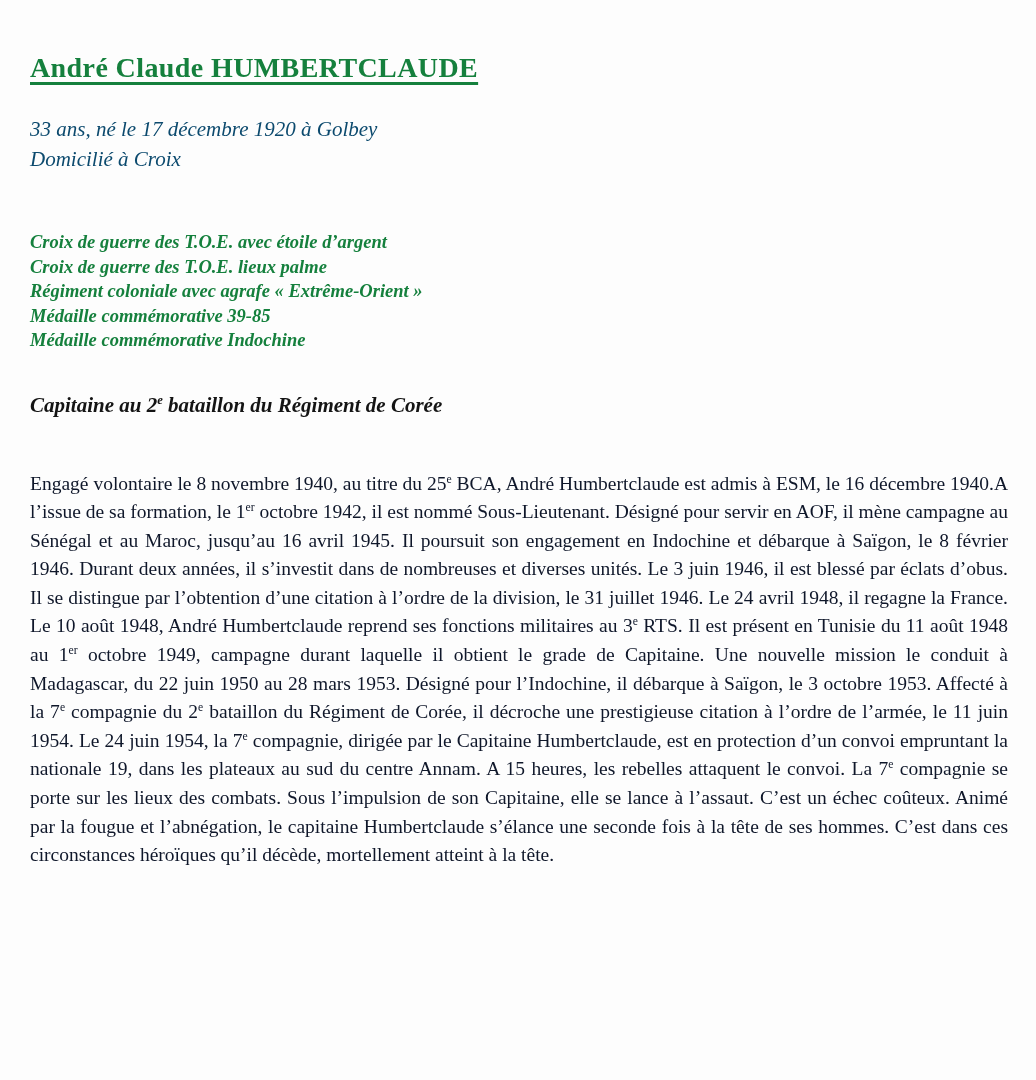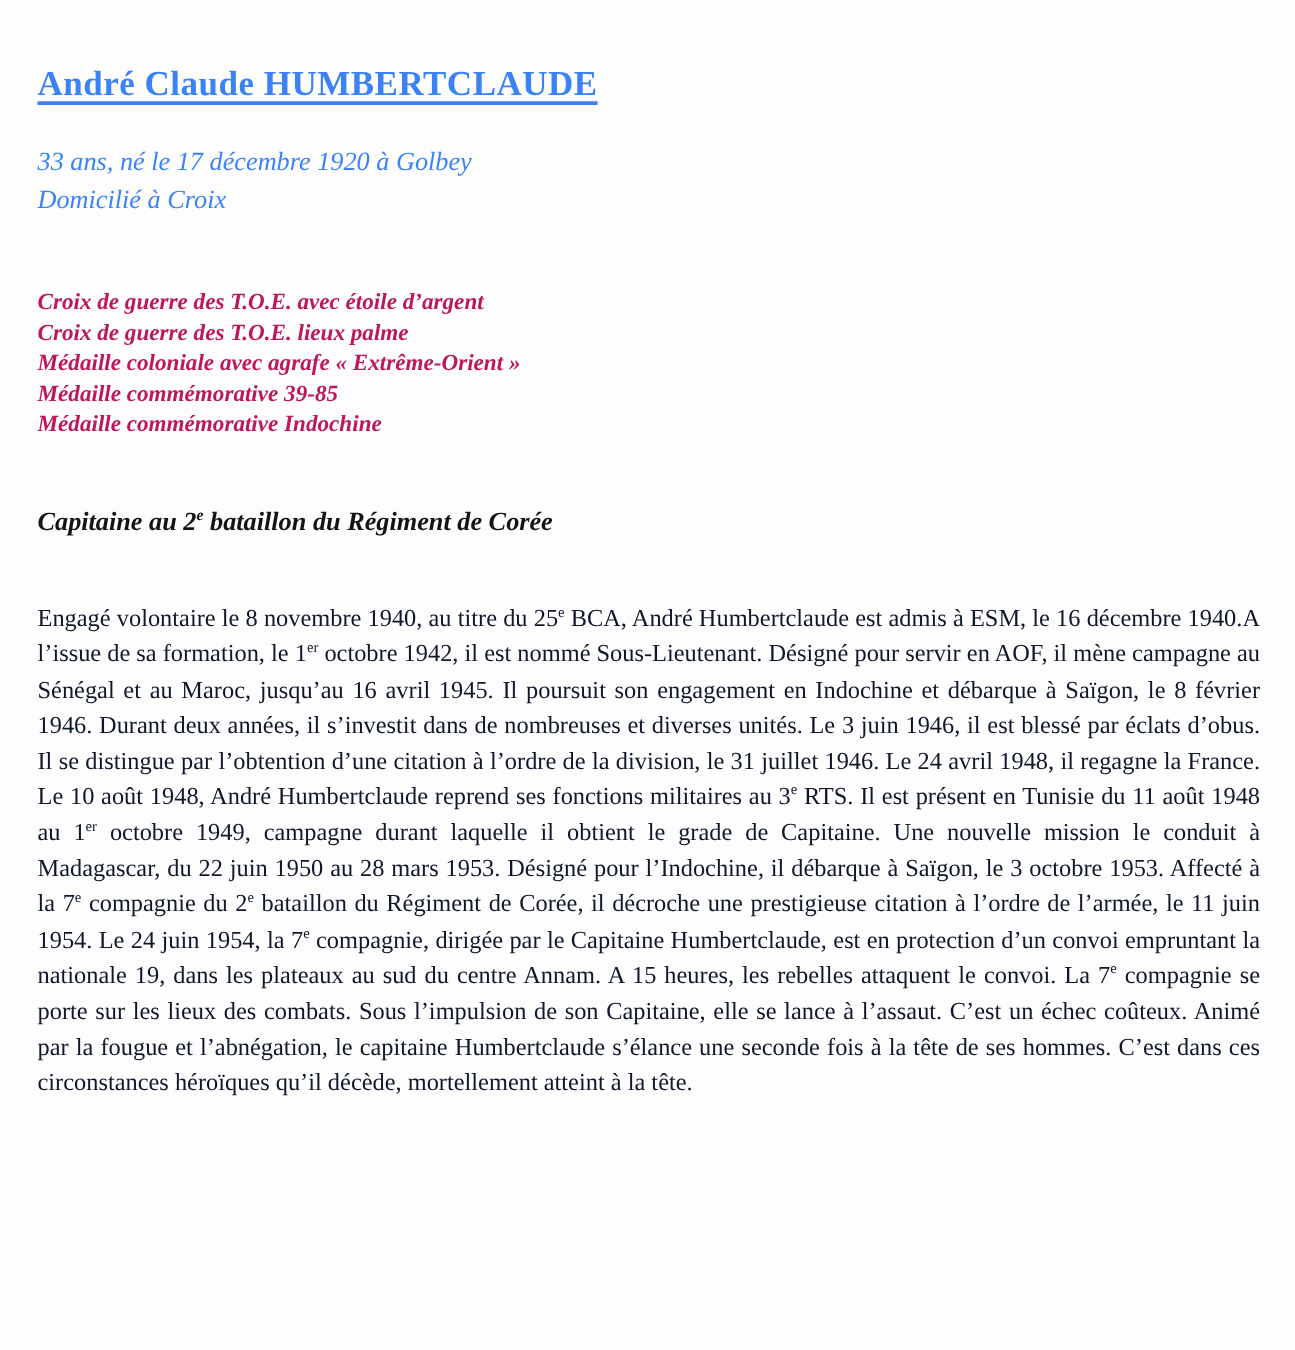--- a/index.html
+++ b/index.html
@@ -15,38 +15,38 @@
     overflow: hidden;
   }
   .doc-title {
     margin: 0 0 30px 0;
     font-size: 28px;
     font-weight: bold;
     letter-spacing: 0.4px;
     text-decoration: underline;
     text-decoration-thickness: 3px;
     text-underline-offset: 5px;
-    color: #3b82f6;
+    color: #15803d;
   }
   .identity {
     font-style: italic;
     font-size: 21px;
     line-height: 30px;
-    color: #3b82f6;
+    color: #0c4a6e;
   }
   .decorations {
     margin-top: 56px;
     font-style: italic;
     font-weight: bold;
     font-size: 18.5px;
     line-height: 24.5px;
-    color: #be185d;
+    color: #15803d;
   }
   .rank-line {
-    margin-top: 52px;
+    margin-top: 40px;
     font-style: italic;
     font-weight: bold;
     font-size: 21px;
     color: #141414;
   }
   .biography {
     margin-top: 52px;
     font-size: 19.5px;
     line-height: 28.6px;
     text-align: justify;
@@ -66,21 +66,21 @@
   <h1 class="doc-title">André Claude HUMBERTCLAUDE</h1>
 
   <div class="identity">
     <div>33 ans, né le 17 décembre 1920 à Golbey</div>
     <div>Domicilié à Croix</div>
   </div>
 
   <div class="decorations">
     <div>Croix de guerre des T.O.E. avec étoile d’argent</div>
     <div>Croix de guerre des T.O.E. lieux palme</div>
-    <div>Médaille coloniale avec agrafe « Extrême-Orient »</div>
+    <div>Régiment coloniale avec agrafe « Extrême-Orient »</div>
     <div>Médaille commémorative 39-85</div>
     <div>Médaille commémorative Indochine</div>
   </div>
 
   <div class="rank-line">Capitaine au 2<sup>e</sup> bataillon du Régiment de Corée</div>
 
   <div class="biography">Engagé volontaire le 8 novembre 1940, au titre du 25<sup>e</sup> BCA, André Humbertclaude est admis à ESM, le 16 décembre 1940.A l’issue de sa formation, le 1<sup>er</sup> octobre 1942, il est nommé Sous-Lieutenant. Désigné pour servir en AOF, il mène campagne au Sénégal et au Maroc, jusqu’au 16 avril 1945. Il poursuit son engagement en Indochine et débarque à Saïgon, le 8 février 1946. Durant deux années, il s’investit dans de nombreuses et diverses unités. Le 3 juin 1946, il est blessé par éclats d’obus. Il se distingue par l’obtention d’une citation à l’ordre de la division, le 31 juillet 1946. Le 24 avril 1948, il regagne la France. Le 10 août 1948, André Humbertclaude reprend ses fonctions militaires au 3<sup>e</sup> RTS. Il est présent en Tunisie du 11 août 1948 au 1<sup>er</sup> octobre 1949, campagne durant laquelle il obtient le grade de Capitaine. Une nouvelle mission le conduit à Madagascar, du 22 juin 1950 au 28 mars 1953. Désigné pour l’Indochine, il débarque à Saïgon, le 3 octobre 1953. Affecté à la 7<sup>e</sup> compagnie du 2<sup>e</sup> bataillon du Régiment de Corée, il décroche une prestigieuse citation à l’ordre de l’armée, le 11 juin 1954. Le 24 juin 1954, la 7<sup>e</sup> compagnie, dirigée par le Capitaine Humbertclaude, est en protection d’un convoi empruntant la nationale 19, dans les plateaux au sud du centre Annam. A 15 heures, les rebelles attaquent le convoi. La 7<sup>e</sup> compagnie se porte sur les lieux des combats. Sous l’impulsion de son Capitaine, elle se lance à l’assaut. C’est un échec coûteux. Animé par la fougue et l’abnégation, le capitaine Humbertclaude s’élance une seconde fois à la tête de ses hommes. C’est dans ces circonstances héroïques qu’il décède, mortellement atteint à la tête.</div>
 
 </div>
 

